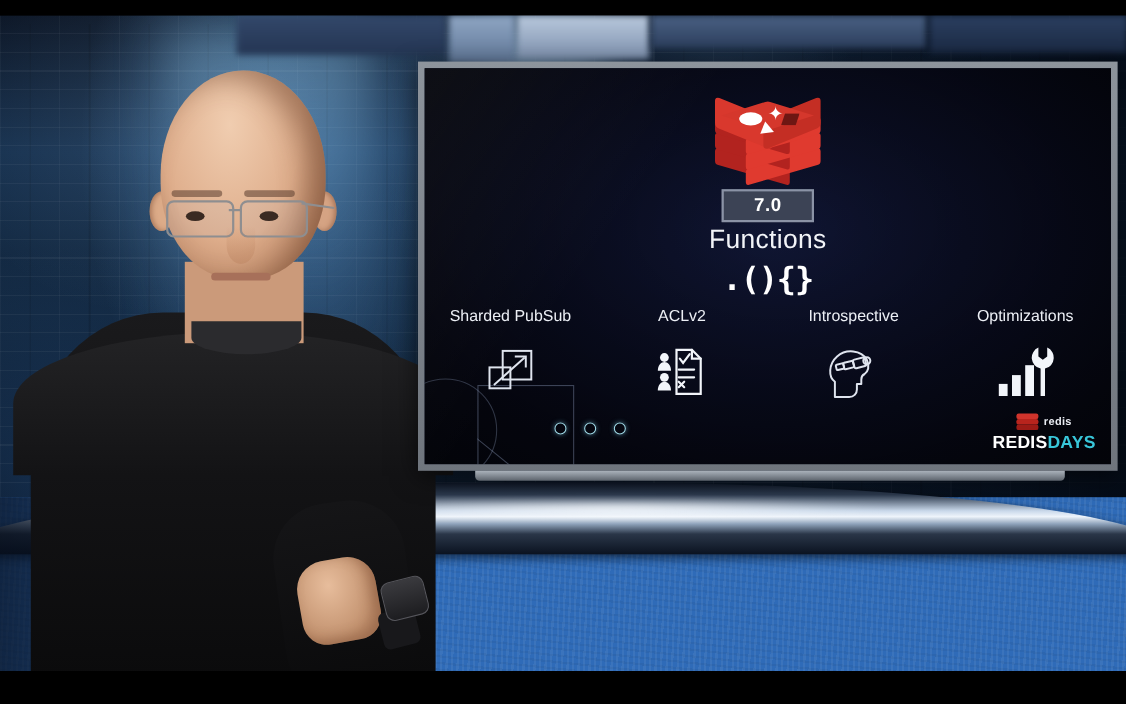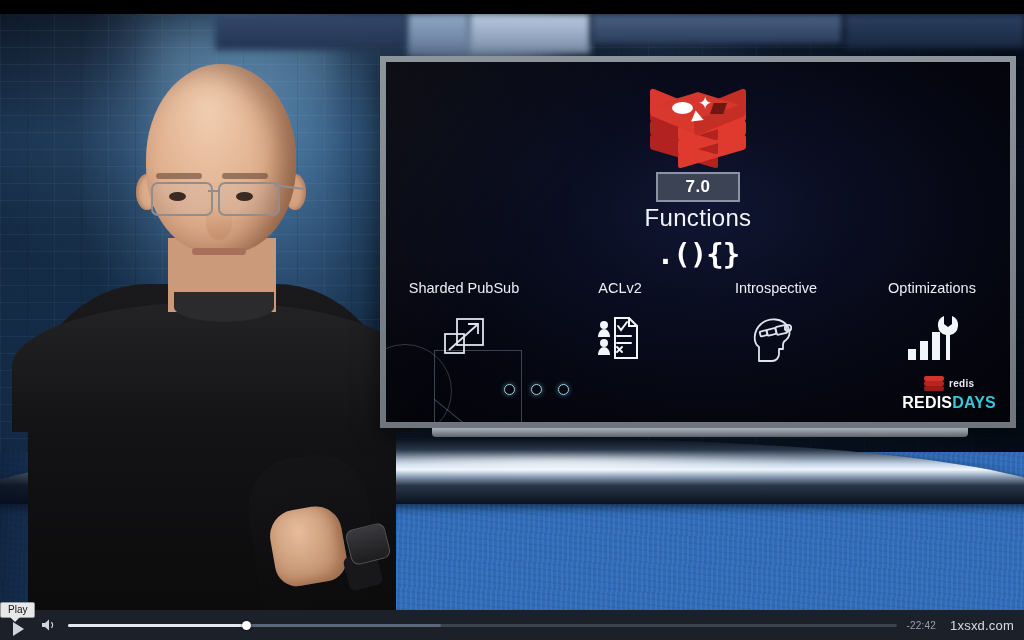--- a/index.html
+++ b/index.html
@@ -386,39 +386,14 @@
             <div class="brand-redis">redis</div>
           </div>
           <div class="brand-days"><span class="bd-w">REDIS</span><span class="bd-c">DAYS</span></div>
         </div>
 
         <div class="screen-refl"></div>
       </div>
     </div>
   </div>
 
-  <div class="player">
-
-    <div class="play-btn">
-      <div class="tooltip">Play</div>
-      <div class="play-tri"></div>
-    </div>
-
-    <div class="vol-btn">
-      <svg width="16" height="14" viewBox="0 0 16 14" fill="#cfd5de">
-        <path d="M1 5 h3 L8 1.5 v11 L4 9 H1 Z"></path>
-        <path d="M10.4 4.2 a4 4 0 0 1 0 5.6" fill="none" stroke="#cfd5de" stroke-width="1.3"></path>
-      </svg>
-    </div>
-
-    <div class="seek">
-      <div class="seek-track"></div>
-      <div class="seek-buffer" style="width: 45%;"></div>
-      <div class="seek-played" style="width: 21.5%;"></div>
-      <div class="seek-thumb" style="left: 21.5%;"></div>
-    </div>
-
-    <div class="time">-22:42</div>
-
-    <div class="wmark">1xsxd.com</div>
-  </div>
 
 </div>
 
 </body></html>

